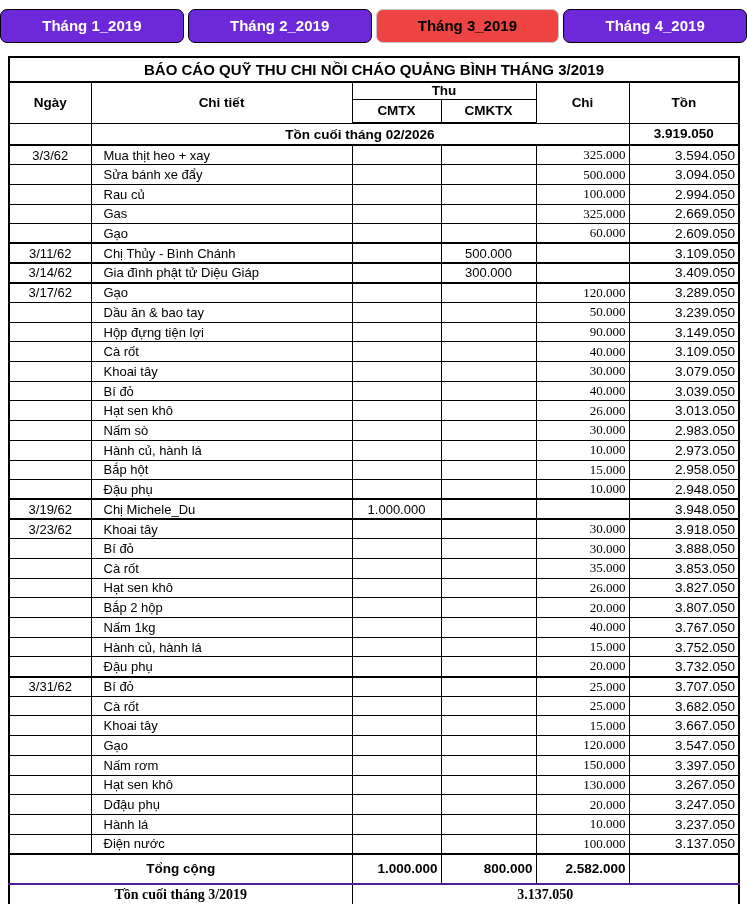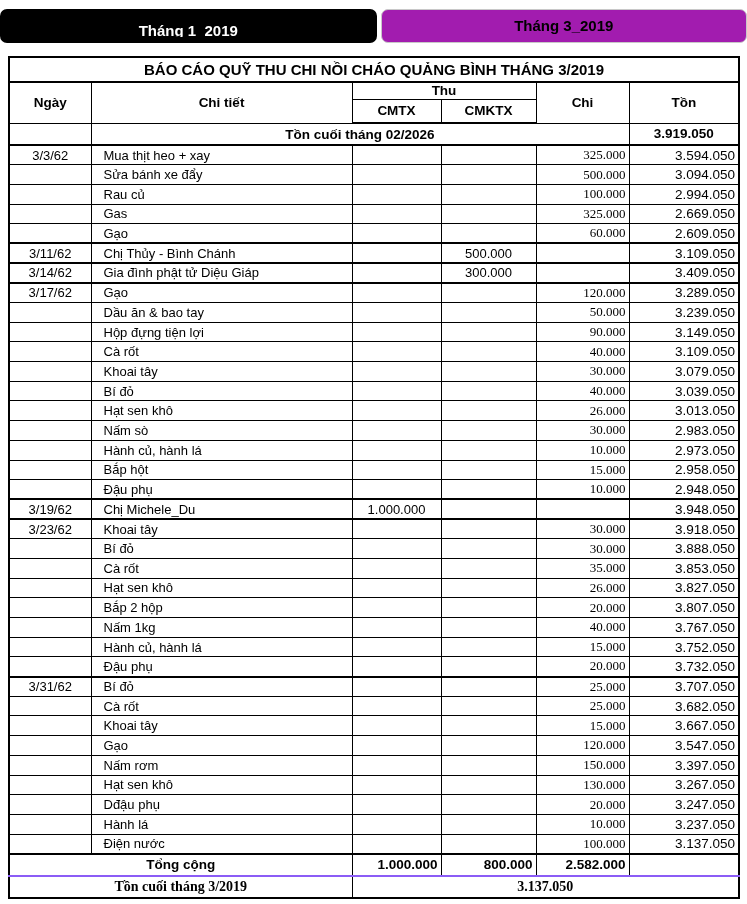--- a/index.html
+++ b/index.html
@@ -5,26 +5,26 @@
   * { box-sizing: border-box; }
   html,body { margin:0; padding:0; }
   body {
     width:747px; height:904px; background:#ffffff;
     font-family:"Liberation Sans", sans-serif; color:#000;
   }
   
   .tabbar { display:flex; gap:4px; padding-top:9px; width:747px; }
   .tab {
     flex:1 1 0; height:34px; line-height:32px; text-align:center;
-    background:#000000; color:#ffffff; font-weight:bold; font-size:15px;
-    border:6px solid #000000; border-radius:7px; cursor:pointer;
+    background:#6d28d9; color:#ffffff; font-weight:bold; font-size:15px;
+    border:1px solid #000000; border-radius:7px; cursor:pointer;
     white-space:nowrap; overflow:hidden;
   }
   .tab.active {
-    background:#a21caf; color:#000000; border:1px solid #c8c8c8;
+    background:#ef4444; color:#000000; border:1px solid #c8c8c8;
   }
   
   table.report {
     border-collapse:collapse; table-layout:fixed;
     width:730px; margin:13px 0 0 8px;
     border:2px solid #000;
   }
   th, td {
     border:1px solid #000; padding:0 3px; overflow:hidden;
     font-size:13px; white-space:nowrap;
@@ -41,36 +41,38 @@
     border-bottom:2px solid #000; font-size:13.5px;
   }
   tbody.data td { height:19.7px; }
   td.c-date  { text-align:center; }
   td.c-detail{ text-align:left; padding-left:12px; }
   td.c-cmtx, td.c-cmktx { text-align:center; }
   td.c-chi   { text-align:right; font-family:"Liberation Serif", serif; font-size:13px; }
   td.c-ton   { text-align:right; font-size:13.5px; }
   tr.group-start td { border-top:2px solid #000; }
   tr.totals-row td {
-    height:22px; font-weight:bold; border-top:2px solid #000; border-bottom:2px solid #8b5cf6;
+    height:30px; font-weight:bold; border-top:2px solid #000; border-bottom:2px solid #4c1d95;
     font-size:13.5px;
   }
   tr.totals-row td.t-label { text-align:center; }
   tr.totals-row td.t-num { text-align:right; }
   tr.closing-row td {
     height:22px; font-family:"Liberation Serif", serif; font-weight:bold;
     text-align:center; font-size:14px;
   }
 </style>
 </head>
 <body>
 
 <div class="tabbar" id="tabbar">
     <div class="tab">Tháng 1_2019</div>
+    <div class="tab">Tháng 2_2019</div>
     <div class="tab active">Tháng 3_2019</div>
+    <div class="tab">Tháng 4_2019</div>
   </div>
 
 <table class="report">
   <colgroup>
     <col style="width:82px">
       <col style="width:261px">
       <col style="width:89px">
     <col style="width:95px">
       <col style="width:93px">
       <col style="width:110px">

